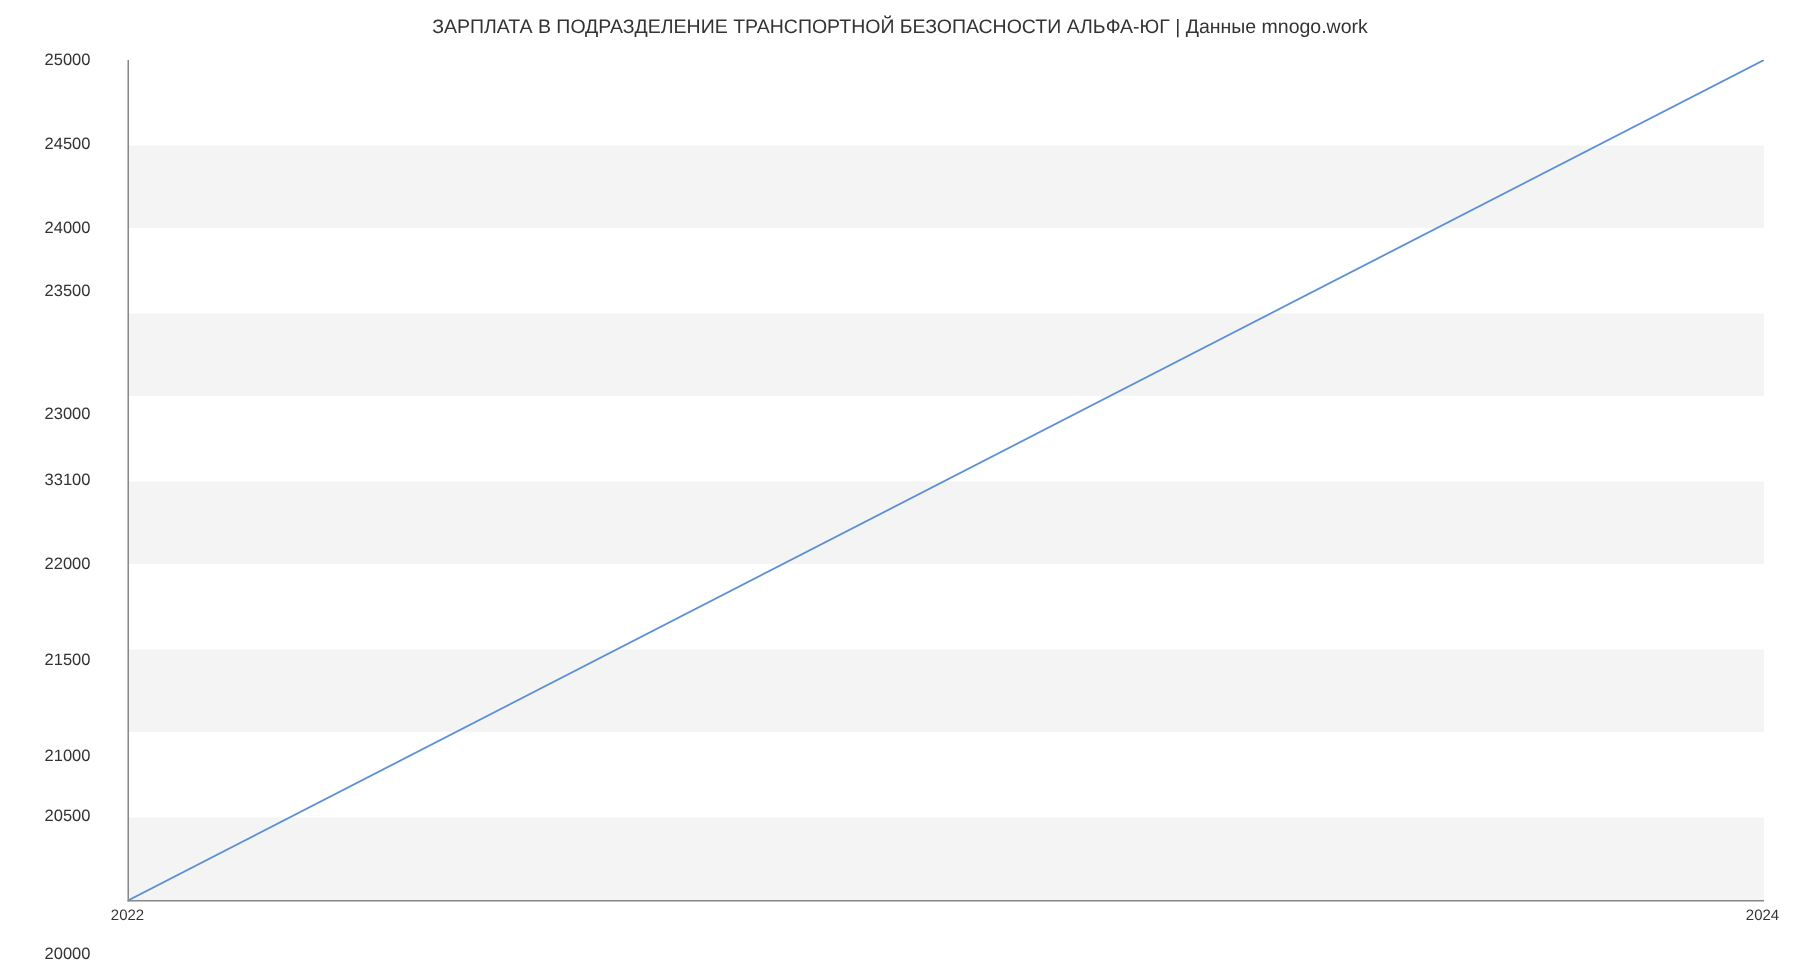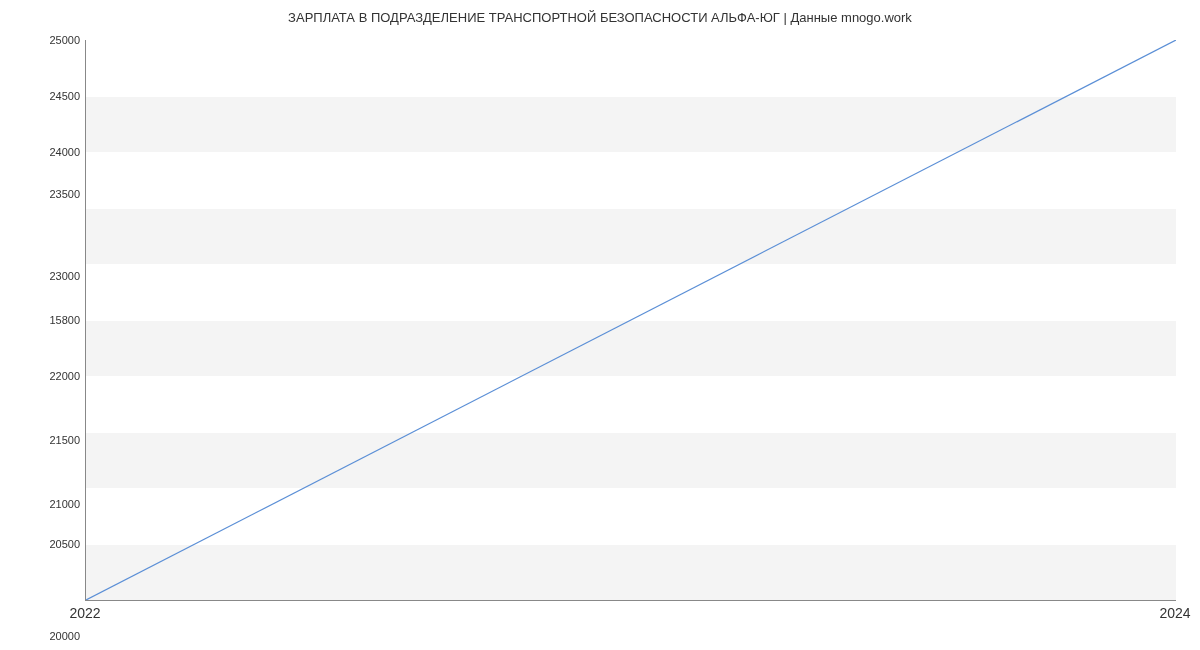--- a/index.html
+++ b/index.html
@@ -1,22 +1,22 @@
 <!DOCTYPE html>
 <html><head>
 <meta charset="utf-8">
 <style>
   html,body{margin:0;padding:0;width:1200px;height:650px;background:#fff;font-family:Arial,Helvetica,sans-serif;}
   .chart-wrap{position:relative;width:1200px;height:636px;}
   .title{position:absolute;top:10px;left:0;right:0;text-align:center;font-size:13px;color:#333;}
   .plot{position:absolute;left:85px;top:40px;width:1090px;height:560px;background:#f4f4f4;border-left:1px solid #888;border-bottom:1px solid #888;overflow:hidden;}
   .grid-line{position:absolute;left:0;right:0;height:1px;background:#fff;}
   .band{position:absolute;left:0;right:0;background:#fff;}
-  .y-tick{position:absolute;right:1120px;width:70px;text-align:right;font-size:11px;color:#333;transform:translateY(-50%);}
-  .x-tick{position:absolute;top:605px;font-size:14px;color:#333;transform:translateX(-50%);}
+  .y-tick{position:absolute;right:1120px;width:70px;text-align:center;font-size:11px;color:#333;transform:translateY(-50%);}
+  .x-tick{position:absolute;top:605px;font-size:10px;color:#333;transform:translateX(-50%);}
   svg.line{position:absolute;left:0;top:0;width:1090px;height:560px;}
   svg.line path{fill:none;stroke:#5b8fd6;stroke-width:1.2;}
 </style>
 </head>
 <body>
 
 <div class="chart-wrap">
   <div class="title">ЗАРПЛАТА В  ПОДРАЗДЕЛЕНИЕ ТРАНСПОРТНОЙ БЕЗОПАСНОСТИ АЛЬФА-ЮГ | Данные mnogo.work</div>
   <div class="plot">
       <div class="band" style="top: 0px; height: 56px;"></div>
@@ -37,21 +37,21 @@
       <div class="grid-line" style="top: 0px;"></div>
       <svg class="line" viewBox="0 0 1090 560" preserveAspectRatio="none">
       <path id="series-path" d="M0 560 L1090 0 " stroke="#5b8fd6"></path>
     </svg>
   </div>
 <div class="y-tick" style="top: 600px; margin-top: 36px;">20000</div>
     <div class="y-tick" style="top: 544px;">20500</div>
     <div class="y-tick" style="top: 504px;">21000</div>
     <div class="y-tick" style="top: 440px;">21500</div>
     <div class="y-tick" style="top: 376px;">22000</div>
-    <div class="y-tick" style="top: 320px;">15800</div>
+    <div class="y-tick" style="top: 320px;">33100</div>
     <div class="y-tick" style="top: 264px; margin-top: 12px;">23000</div>
     <div class="y-tick" style="top: 194px;">23500</div>
     <div class="y-tick" style="top: 152px;">24000</div>
     <div class="y-tick" style="top: 96px;">24500</div>
     <div class="y-tick" style="top: 40px;">25000</div>
     <div class="x-tick" style="left: 85px;">2022</div>
     <div class="x-tick" style="left: 1175px;">2024</div>
   </div>
 
 </body></html>

